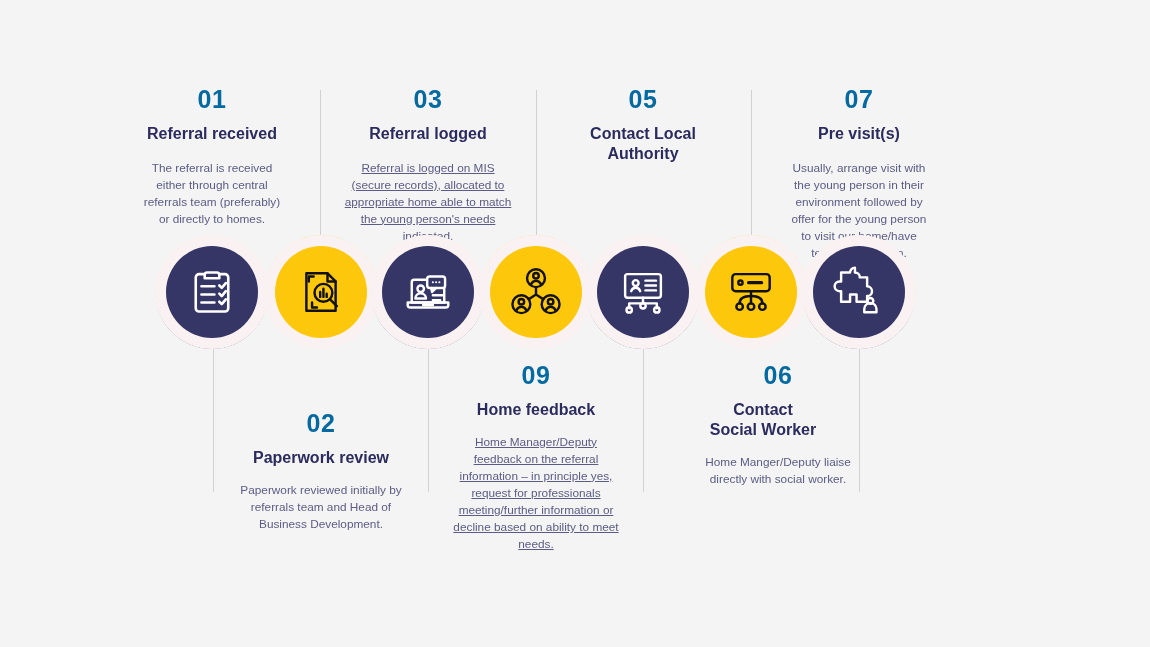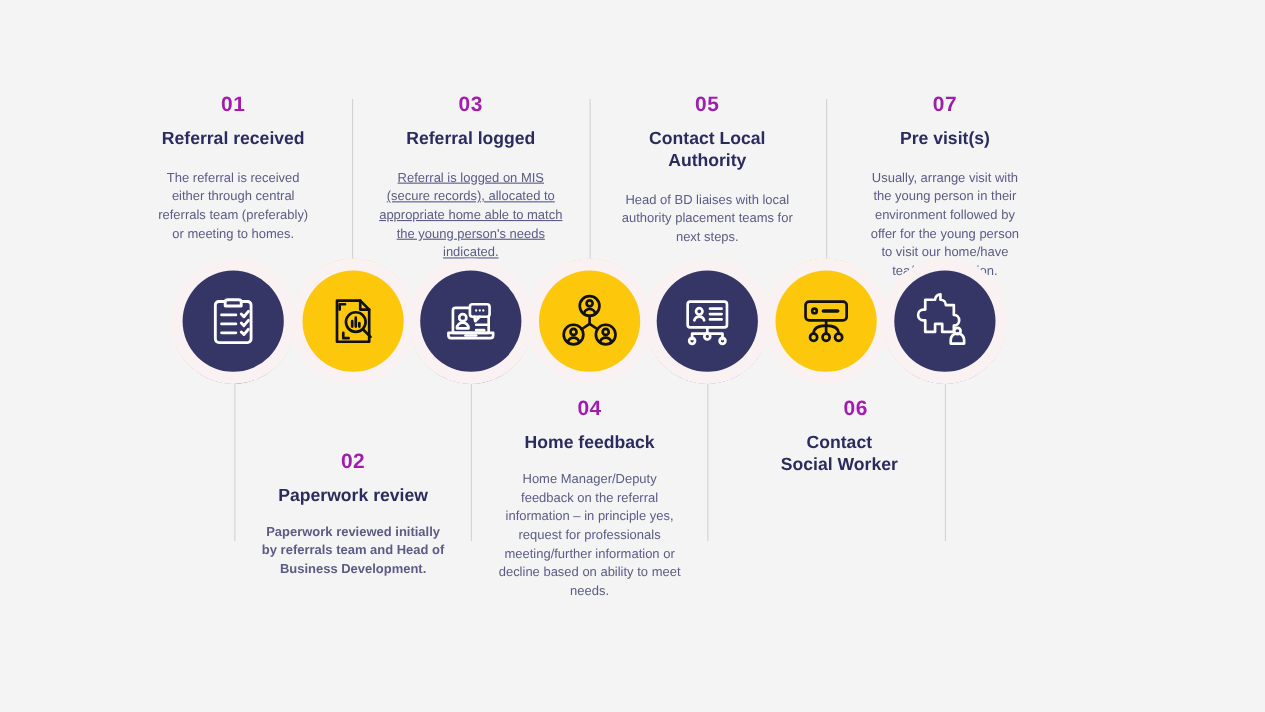--- a/index.html
+++ b/index.html
@@ -55,23 +55,23 @@
     pointer-events:none;
   }
   .node .icon{ width:52px;height:52px;display:block; }
 
   
   .col{
     position:absolute;
     text-align:center;
   }
   .num{
-    font-size:19px;
+    font-size:25px;
     font-weight:bold;
-    color:#a21caf;
+    color:#0369a1;
     letter-spacing:0.5px;
     line-height:1.1;
   }
   .ttl{
     font-size:16px;
     font-weight:bold;
     color:#2b2b5e;
     line-height:1.25;
     margin-top:10px;
   }
@@ -93,21 +93,21 @@
   <div class="vrule" style="left:751px;top:90px;height:228px;"></div>
 
   <div class="vrule" style="left:213px;top:345px;height:147px;"></div>
   <div class="vrule" style="left:428px;top:345px;height:147px;"></div>
   <div class="vrule" style="left:643px;top:345px;height:147px;"></div>
   <div class="vrule" style="left:859px;top:345px;height:147px;"></div>
 
   <div class="col above" style="left:142px;top:86px;width:140px;">
     <div class="num">01</div>
     <div class="ttl">Referral received</div>
-    <div class="desc">The referral is received either through central referrals team (preferably) or meeting to homes.</div>
+    <div class="desc">The referral is received either through central referrals team (preferably) or directly to homes.</div>
   </div>
   <div class="node" style="left:158px;">
     <svg class="arc" viewBox="0 0 136 136">
       <path d="M 21.6 41 A 54 54 0 1 0 114.4 41" fill="none" stroke="#353566" stroke-width="4.5" stroke-linecap="round"></path>
     </svg>
     <div class="halo"></div>
     <div class="disc navy">
       <svg class="icon" viewBox="0 0 64 64" fill="none" stroke="#ffffff" stroke-width="3.2" stroke-linecap="round" stroke-linejoin="round">
         <path d="M22 10 h-6 a4 4 0 0 0 -4 4 v38 a4 4 0 0 0 4 4 h32 a4 4 0 0 0 4 -4 v-38 a4 4 0 0 0 -4 -4 h-6"></path>
         <path d="M26 8 h12 a3 3 0 0 1 3 3 v4 h-18 v-4 a3 3 0 0 1 3 -3 z"></path>
@@ -130,21 +130,21 @@
         <path d="M21 51 v-6 M21 51 h6"></path>
         <circle cx="35" cy="33" r="11"></circle>
         <path d="M31 38 v-6 M35 38 v-10 M39 38 v-4"></path>
         <path d="M43.5 41.5 l8 8"></path>
       </svg>
     </div>
   </div>
   <div class="col below" style="left:251px;top:362px;width:140px;margin-top:48px;">
     <div class="num">02</div>
     <div class="ttl">Paperwork review</div>
-    <div class="desc" style="width:170px;margin-left:-15px;font-weight:bold;">Paperwork reviewed initially by referrals team and Head of Business Development.</div>
+    <div class="desc" style="width:170px;margin-left:-15px;">Paperwork reviewed initially by referrals team and Head of Business Development.</div>
   </div>
 
   <div class="col above" style="left:358px;top:86px;width:140px;">
     <div class="num">03</div>
     <div class="ttl">Referral logged</div>
     <div class="desc" style="width:168px;margin-left:-14px;text-decoration:underline;">Referral is logged on MIS (secure records), allocated to appropriate home able to match the young person's needs indicated.</div>
   </div>
   <div class="node" style="left:374px;">
     <svg class="arc" viewBox="0 0 136 136">
       <path d="M 21.6 41 A 54 54 0 1 0 114.4 41" fill="none" stroke="#353566" stroke-width="4.5" stroke-linecap="round"></path>
@@ -181,29 +181,28 @@
         <circle cx="14" cy="44" r="3.4"></circle>
         <path d="M8 54.5 a6.4 6.4 0 0 1 12 0"></path>
         <circle cx="50" cy="47" r="11"></circle>
         <circle cx="50" cy="44" r="3.4"></circle>
         <path d="M44 54.5 a6.4 6.4 0 0 1 12 0"></path>
         <path d="M32 26 v9 M32 35 l-9 6 M32 35 l9 6"></path>
       </svg>
     </div>
   </div>
   <div class="col below" style="left:466px;top:362px;width:140px;">
-    <div class="num">04</div>
+    <div class="num">09</div>
     <div class="ttl">Home feedback</div>
-    <div class="desc" style="width:170px;margin-left:-15px;">Home Manager/Deputy feedback on the referral information – in principle yes, request for professionals meeting/further information or decline based on ability to meet needs.</div>
+    <div class="desc" style="width:170px;margin-left:-15px;text-decoration:underline;">Home Manager/Deputy feedback on the referral information – in principle yes, request for professionals meeting/further information or decline based on ability to meet needs.</div>
   </div>
 
   <div class="col above" style="left:573px;top:86px;width:140px;">
     <div class="num">05</div>
     <div class="ttl">Contact Local Authority</div>
-    <div class="desc" style="width:168px;margin-left:-14px;">Head of BD liaises with local authority placement teams for next steps.</div>
   </div>
   <div class="node" style="left:589px;">
     <svg class="arc" viewBox="0 0 136 136">
       <path d="M 21.6 41 A 54 54 0 1 0 114.4 41" fill="none" stroke="#353566" stroke-width="4.5" stroke-linecap="round"></path>
     </svg>
     <div class="halo"></div>
     <div class="disc navy">
       <svg class="icon" viewBox="0 0 64 64" fill="none" stroke="#ffffff" stroke-width="3" stroke-linecap="round" stroke-linejoin="round">
         <rect x="10" y="10" width="44" height="29" rx="3"></rect>
         <circle cx="23" cy="21" r="3.6"></circle>
@@ -234,20 +233,21 @@
         <path d="M32 37 v9"></path>
         <circle cx="18" cy="50" r="4"></circle>
         <circle cx="32" cy="50" r="4"></circle>
         <circle cx="46" cy="50" r="4"></circle>
       </svg>
     </div>
   </div>
   <div class="col below" style="left:708px;top:362px;width:140px;">
     <div class="num">06</div>
     <div class="ttl" style="width:110px;">Contact Social Worker</div>
+    <div class="desc" style="width:166px;margin-left:-13px;">Home Manger/Deputy liaise directly with social worker.</div>
   </div>
 
   <div class="col above" style="left:789px;top:86px;width:140px;">
     <div class="num">07</div>
     <div class="ttl">Pre visit(s)</div>
     <div class="desc" style="width:144px;margin-left:-2px;">Usually, arrange visit with the young person in their environment followed by offer for the young person to visit our home/have tea/taster session.</div>
   </div>
   <div class="node" style="left:805px;">
     <svg class="arc" viewBox="0 0 136 136">
       <path d="M 21.6 41 A 54 54 0 1 0 114.4 41" fill="none" stroke="#353566" stroke-width="4.5" stroke-linecap="round"></path>

